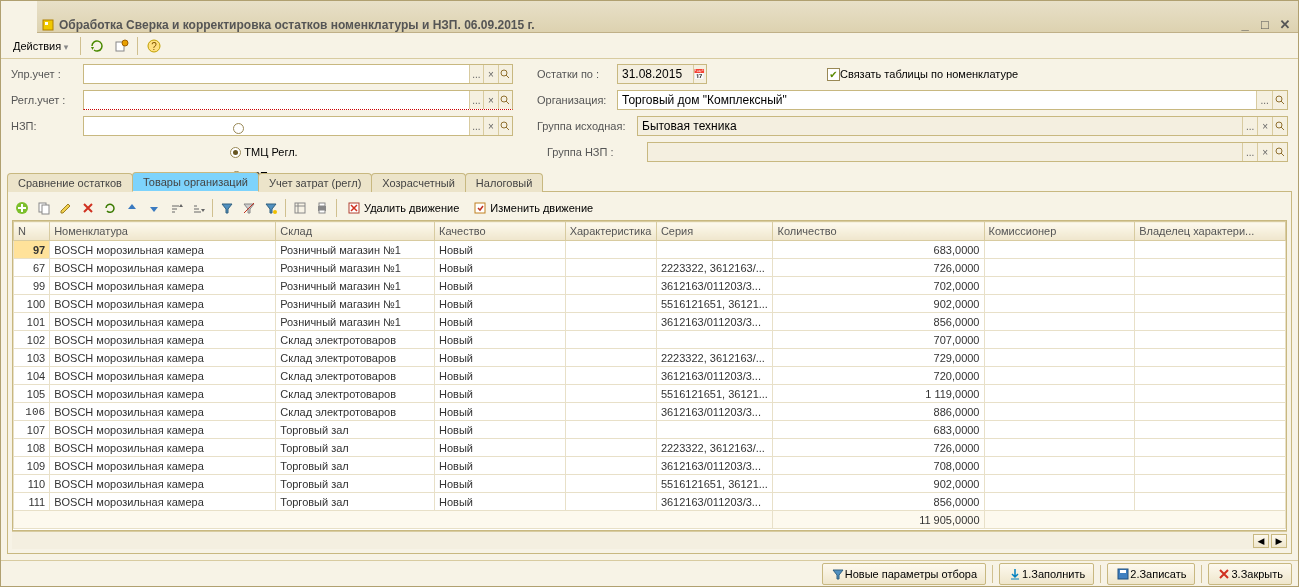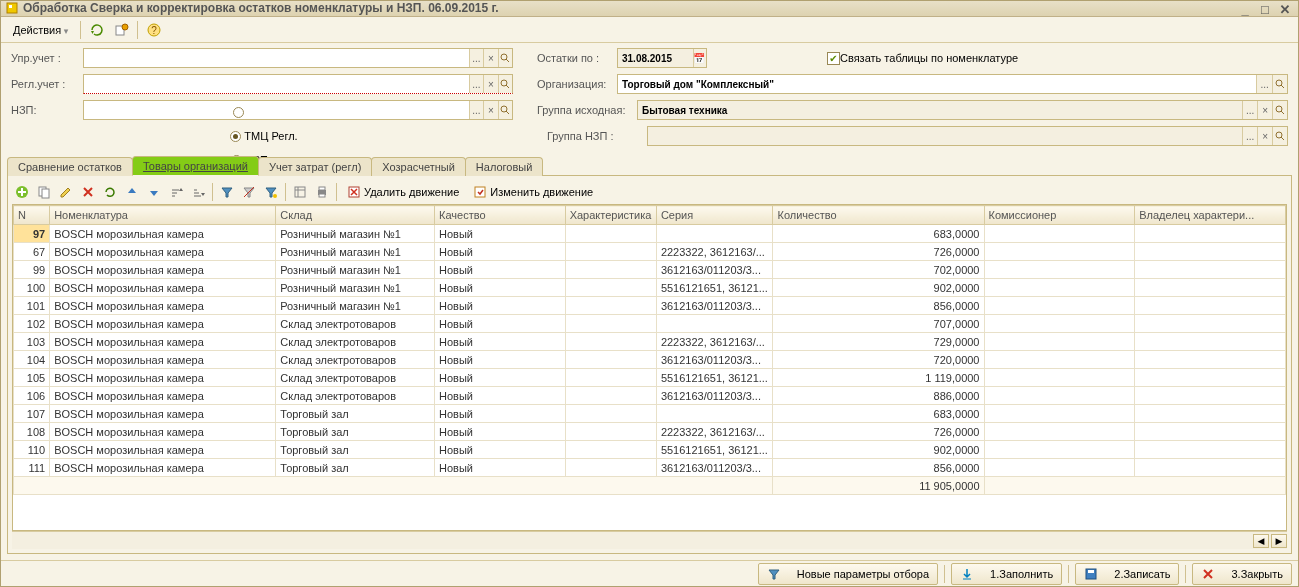--- a/index.html
+++ b/index.html
@@ -1,58 +1,58 @@
 <!DOCTYPE html>
 <html><head>
 <meta charset="utf-8">
 <style>
   * { box-sizing: border-box; margin: 0; padding: 0; }
   body { font-family: Arial, sans-serif; font-size: 11px; background: #fff; user-select: none; }
   .window { width: 1299px; height: 587px; background: #f7f3e6; display: flex; flex-direction: column; border: 1px solid #b0a070; }
-  .titlebar { height: 16px; background: linear-gradient(#e8e0c8, #ddd2b0); display: flex; align-items: flex-start; padding: 0 4px; border-bottom: 1px solid #c0b088; }
+  .titlebar { height: 32px; background: linear-gradient(#e8e0c8, #ddd2b0); display: flex; align-items: flex-end; padding: 0 4px; border-bottom: 1px solid #c0b088; margin-left: 36px; }
   .title-icon { width: 14px; height: 14px; margin-right: 4px; display: inline-flex; align-items: center; justify-content: center; }
   .title-text { flex: 1; font-weight: bold; color: #555; font-size: 12px; }
   .win-controls { display: flex; gap: 2px; }
   .win-btn { width: 18px; height: 16px; display: flex; align-items: center; justify-content: center; cursor: pointer; color: #555; font-size: 13px; font-weight: bold; }
   .toolbar-main { height: 26px; display: flex; align-items: center; padding: 0 6px; gap: 4px; border-bottom: 1px solid #d8cba0; background: #f7f3e6; }
   .dropdown-btn { padding: 2px 6px; cursor: pointer; border-radius: 2px; }
   .dropdown-btn::after { content: " ▾"; font-size: 9px; color: #888; }
   .tb-icon { width: 20px; height: 20px; display: flex; align-items: center; justify-content: center; cursor: pointer; }
   .tb-sep { width: 1px; height: 18px; background: #d0c090; margin: 0 2px; }
   .form-area { padding: 4px 10px; }
   .form-row { display: flex; align-items: center; margin-bottom: 4px; height: 22px; }
   .form-label { width: 72px; color: #555; }
   .lookup-field { display: flex; align-items: center; border: 1px solid #c8b880; height: 20px; background: #fff; position: relative; }
-  .lookup-field input { border: none; outline: none; width: 100%; height: 100%; padding: 0 4px; font-size: 10px; background: transparent; font-weight: bold; }
+  .lookup-field input { border: none; outline: none; width: 100%; height: 100%; padding: 0 4px; font-size: 12px; background: transparent; }
   .lookup-btn { width: 16px; height: 18px; display: flex; align-items: center; justify-content: center; font-size: 10px; color: #666; border-left: 1px solid #d8cba0; cursor: pointer; background: #f5f0e0; }
   .lookup-field.red { border-bottom: 1px dotted #c00; }
   .lookup-field.readonly { background: #f4efe0; }
   .radio-row { display: flex; align-items: center; gap: 12px; padding: 4px 10px; flex-direction: column; }
   .radio-lbl { display: flex; align-items: center; gap: 3px; cursor: pointer; }
   .radio-dot { width: 11px; height: 11px; border: 1px solid #998855; border-radius: 50%; display: inline-block; position: relative; background: #fff; }
   .radio-dot.checked::after { content: ""; position: absolute; inset: 2px; background: #665522; border-radius: 50%; }
   .tabs { display: flex; padding: 0 6px; align-items: flex-end; position: relative; top: 1px; }
   .tab { padding: 3px 10px; border: 1px solid #c8b880; border-bottom: none; background: #ece4ca; margin-right: -1px; border-radius: 4px 4px 0 0; cursor: pointer; color: #444; }
-  .tab.active { background: #84cc16; z-index: 2; font-weight: normal; border-bottom: 1px solid #f7f3e6; text-decoration: underline; }
+  .tab.active { background: #7dd3fc; z-index: 2; font-weight: normal; border-bottom: 1px solid #f7f3e6; }
   .tab-panel { margin: 0 6px 6px; border: 1px solid #c8b880; padding: 4px; background: #f7f3e6; flex: 1; display: flex; flex-direction: column; }
   .grid-toolbar { display: flex; align-items: center; gap: 2px; padding: 2px 0; }
   .gt-icon { width: 20px; height: 20px; display: flex; align-items: center; justify-content: center; cursor: pointer; border-radius: 2px; }
   .gt-text-btn { display: flex; align-items: center; gap: 3px; padding: 2px 6px; cursor: pointer; }
   .grid-wrap { flex: 1; border: 1px solid #c8b880; background: #fff; overflow: hidden; display: flex; flex-direction: column; }
   table.grid { width: 100%; border-collapse: collapse; font-size: 11px; }
   table.grid th { background: linear-gradient(#fdf9ee, #efe6cc); border: 1px solid #d8cba0; padding: 3px 4px; text-align: left; font-weight: normal; color: #555; position: sticky; top: 0; }
   table.grid td { border: 1px solid #e8e0c8; padding: 2px 4px; height: 18px; color: #333; white-space: nowrap; overflow: hidden; text-overflow: ellipsis; }
   .sel-cell { background: #ffe29a !important; color: #8a5a00; font-weight: bold; }
   .num-col { text-align: right; }
   .footer-row td { background: #fdf9ee; border-top: 1px solid #c8b880; }
   .scroll-footer { height: 18px; background: #f4efe0; border-top: 1px solid #d8cba0; display: flex; align-items: center; }
   .sf-spacer { flex: 1; }
   .sf-arrow { width: 16px; height: 14px; border: 1px solid #c8b880; background: linear-gradient(#fdf9ee,#efe6cc); display: flex; align-items: center; justify-content: center; font-size: 9px; margin-left: 2px; cursor: pointer; }
   .bottom-bar { height: 26px; border-top: 1px solid #d8cba0; display: flex; align-items: center; justify-content: flex-end; padding: 0 6px; gap: 2px; background: #f7f3e6; }
-  .bb-btn { display: flex; align-items: center; gap: 16px; padding: 3px 8px; border: 1px solid #c8b880; background: linear-gradient(#fdf9ee,#efe6cc); cursor: pointer; border-radius: 2px; }
+  .bb-btn { display: flex; align-items: center; gap: 0; padding: 3px 8px; border: 1px solid #c8b880; background: linear-gradient(#fdf9ee,#efe6cc); cursor: pointer; border-radius: 2px; }
   .bb-sep { width: 1px; height: 18px; background: #d0c090; margin: 0 4px; }
   .chk { width: 13px; height: 13px; border: 1px solid #998855; background: #fff; display: inline-flex; align-items: center; justify-content: center; font-size: 10px; color: #5a8a00; }
   svg { display: block; }
 </style>
 </head>
 <body>
 
 <div class="window">
 
   <div class="titlebar">
@@ -421,21 +421,21 @@
               <td>BOSCH морозильная камера</td>
               <td>Склад электротоваров</td>
               <td>Новый</td>
               <td></td>
               <td>5516121651, 36121...</td>
               <td class="num-col">1 119,0000</td>
               <td></td>
               <td></td>
             </tr>
             <tr>
-              <td class="num-col" style="text-align: right;">106</td>
+              <td class="num-col" style="text-align: right; font-family: Liberation Mono, monospace;">106</td>
               <td>BOSCH морозильная камера</td>
               <td>Склад электротоваров</td>
               <td>Новый</td>
               <td></td>
               <td>3612163/011203/3...</td>
               <td class="num-col">886,0000</td>
               <td></td>
               <td></td>
             </tr>
             <tr>
@@ -450,20 +450,31 @@
               <td></td>
             </tr>
             <tr>
               <td class="num-col" style="text-align: right;">108</td>
               <td>BOSCH морозильная камера</td>
               <td>Торговый зал</td>
               <td>Новый</td>
               <td></td>
               <td>2223322, 3612163/...</td>
               <td class="num-col">726,0000</td>
+              <td></td>
+              <td></td>
+            </tr>
+            <tr>
+              <td class="num-col" style="text-align: right;">109</td>
+              <td>BOSCH морозильная камера</td>
+              <td>Торговый зал</td>
+              <td>Новый</td>
+              <td></td>
+              <td>3612163/011203/3...</td>
+              <td class="num-col">708,0000</td>
               <td></td>
               <td></td>
             </tr>
             <tr>
               <td class="num-col" style="text-align: right;">110</td>
               <td>BOSCH морозильная камера</td>
               <td>Торговый зал</td>
               <td>Новый</td>
               <td></td>
               <td>5516121651, 36121...</td>

